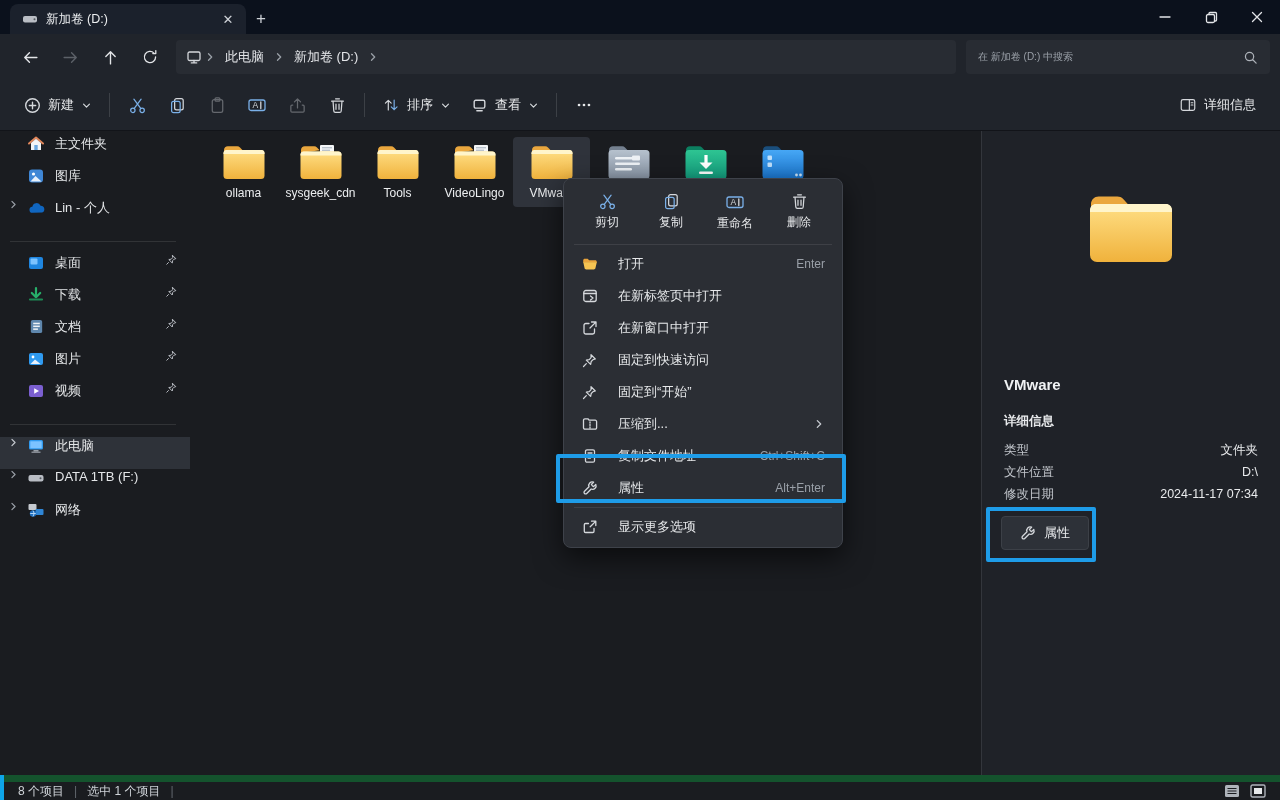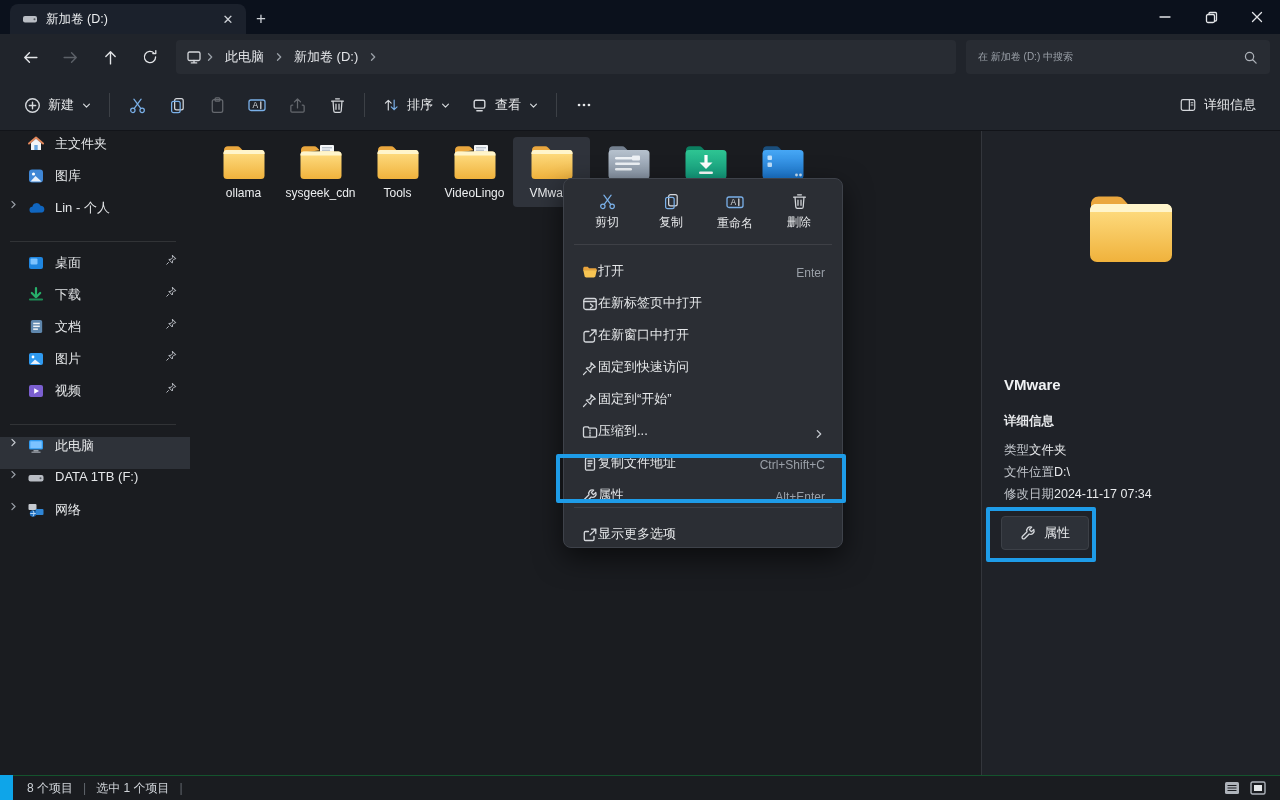--- a/index.html
+++ b/index.html
@@ -57,40 +57,40 @@
   .tile-label { font-size:12px; line-height:15px; color:#eceef0; padding:4px 3px 6px; word-break:break-all; }
 
   .vdiv { width:1px; background:#33363c; flex:none; }
 
   
   .details { width:298px; flex:none; background:#1f2228; position:relative; }
   .big-folder { position:absolute; top:57px; left:50%; transform:translateX(-50%); width:96px; height:80px; }
   .d-name { position:absolute; top:245px; left:22px; font-size:15px; font-weight:bold; color:#f1f3f5; }
   .d-heading { position:absolute; top:282px; left:22px; font-size:12.5px; font-weight:bold; color:#e8eaec; }
   .d-rows { position:absolute; top:308px; left:22px; right:22px; font-size:12.5px; }
-  .d-row { display:flex; height:22px; align-items:center; }
+  .d-row { display:flex; justify-content:space-between; height:22px; align-items:center; }
   .d-row .lab { color:#c2c6cc; }
   .d-row .val { color:#e8eaec; }
   .props-btn { position:absolute; top:385px; left:19px; width:88px; height:34px; background:#2d3138; border:1px solid #3c4047;
                border-radius:4px; display:flex; align-items:center; justify-content:center; gap:8px; font-size:13px; color:#eceef0; }
 
   
-  .statusbar { position:absolute; bottom:0; left:13px; right:0; height:25px; background:#1a1c20; border-top:1px solid #14532d;
+  .statusbar { position:absolute; bottom:0; left:4px; right:0; height:25px; background:#1a1c20; border-top:7px solid #14532d;
                display:flex; align-items:center; gap:10px; padding:0 14px; font-size:12px; color:#cfd3d8; }
   .st-sep { color:#62676e; }
   .st-icons { margin-left:auto; display:flex; gap:10px; align-items:center; color:#aeb3ba; }
 
   
   .ctxmenu { position:absolute; left:563px; top:178px; width:280px; background:#2b2e34; border:1px solid #3e424a;
              border-radius:8px; box-shadow:0 10px 28px rgba(0,0,0,.6); z-index:5; padding-bottom:4px; }
   .cmd-row { display:flex; justify-content:space-between; padding:9px 16px 5px; }
   .cmd { width:54px; display:flex; flex-direction:column; align-items:center; gap:3px; font-size:12px; color:#e4e6e8;
          padding:4px 0; border-radius:4px; }
   .menu-sep { height:1px; background:rgba(255,255,255,.09); margin:3px 10px; }
-  .m-item { height:32px; display:flex; align-items:flex-end; gap:0; padding:0 13px; margin:0 4px; border-radius:4px; font-size:13px; color:#e6e8ea; }
+  .m-item { height:32px; display:flex; align-items:center; gap:20px; padding:0 13px; margin:0 4px; border-radius:4px; font-size:13px; color:#e6e8ea; }
   .m-ic { width:17px; display:flex; align-items:center; justify-content:center; color:#d5d8dc; flex:none; }
   .m-label { white-space:nowrap; }
   .m-right { margin-left:auto; color:#9aa0a8; font-size:12px; display:flex; align-items:center; }
 
   
   .annot { position:absolute; border:4px solid #1e9ce8; border-radius:2px; z-index:8; pointer-events:none; }
   .annot-menu { left:556px; top:454px; width:290px; height:49px; }
   .annot-pane { left:986px; top:507px; width:110px; height:55px; }
 
   svg { display:block; }

